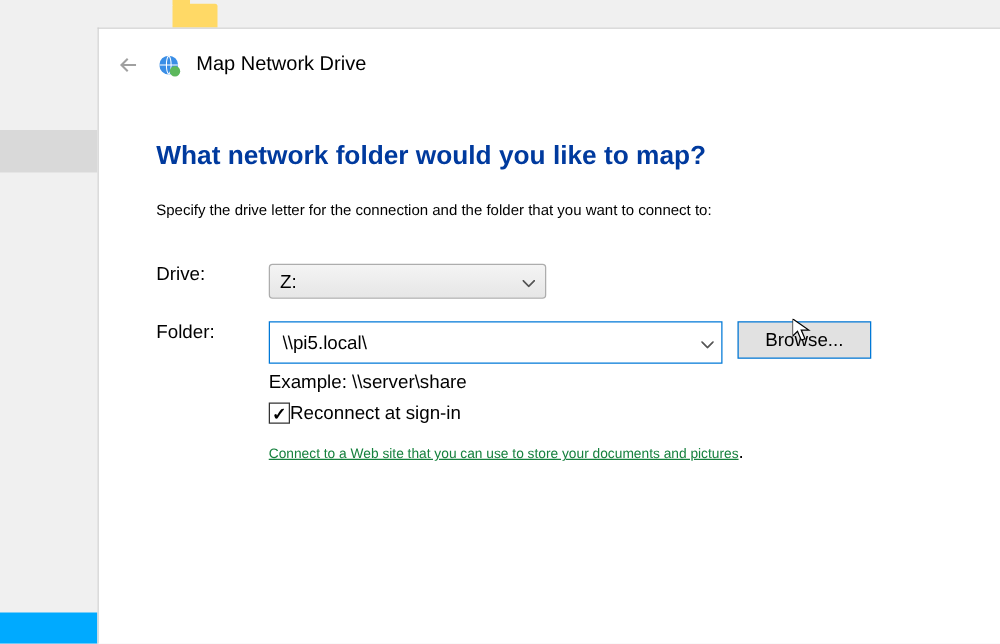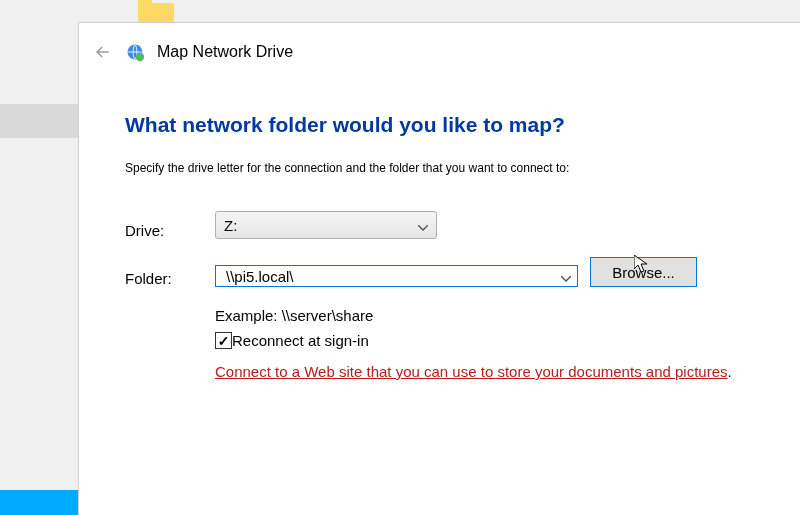--- a/index.html
+++ b/index.html
@@ -82,44 +82,44 @@
     font-weight: 700;
     margin: 0 0 24px 0;
   }
   .instruction {
     font-size: 12px;
     margin: 0 0 36px 0;
     color: #000;
   }
   .form-row {
     display: flex;
-    align-items: flex-end;
+    align-items: flex-start;
     margin-bottom: 18px;
   }
   .form-label {
     width: 90px;
     font-size: 15px;
   }
   .drive-select {
     width: 222px;
     height: 28px;
     background: linear-gradient(#f4f4f4,#e6e6e6);
     border: 1px solid #adadad;
     border-radius: 3px;
     display: flex;
     align-items: center;
     justify-content: space-between;
     padding: 0 8px;
     cursor: default;
   }
   .dropdown-chevron { color: #555; }
-  .folder-row { margin-bottom: 20px; }
+  .folder-row { margin-bottom: 6px; }
   .folder-combo {
     width: 363px;
-    height: 22px;
+    height: 34px;
     border: 1px solid #0078d7;
     display: flex;
     align-items: center;
     padding: 0 6px 0 8px;
     background: #fff;
   }
   .folder-combo input {
     flex: 1;
     border: none;
     outline: none;
@@ -158,23 +158,23 @@
     background: #fff;
   }
   .chk.checked::after {
     content: '✓';
     font-size: 14px;
     line-height: 1;
     color: #000;
     font-weight: bold;
   }
   .link-text {
-    color: #b91c1c;
+    color: #15803d;
     text-decoration: underline;
-    font-size: 15px;
+    font-size: 11px;
     cursor: pointer;
   }
   .link-row { margin-top: 14px; }
   .period { color: #000; text-decoration: none; }
   .cursor-pointer {
     position: absolute;
     left: 634px; top: 255px;
     width: 16px; height: 20px;
     pointer-events: none;
   }

